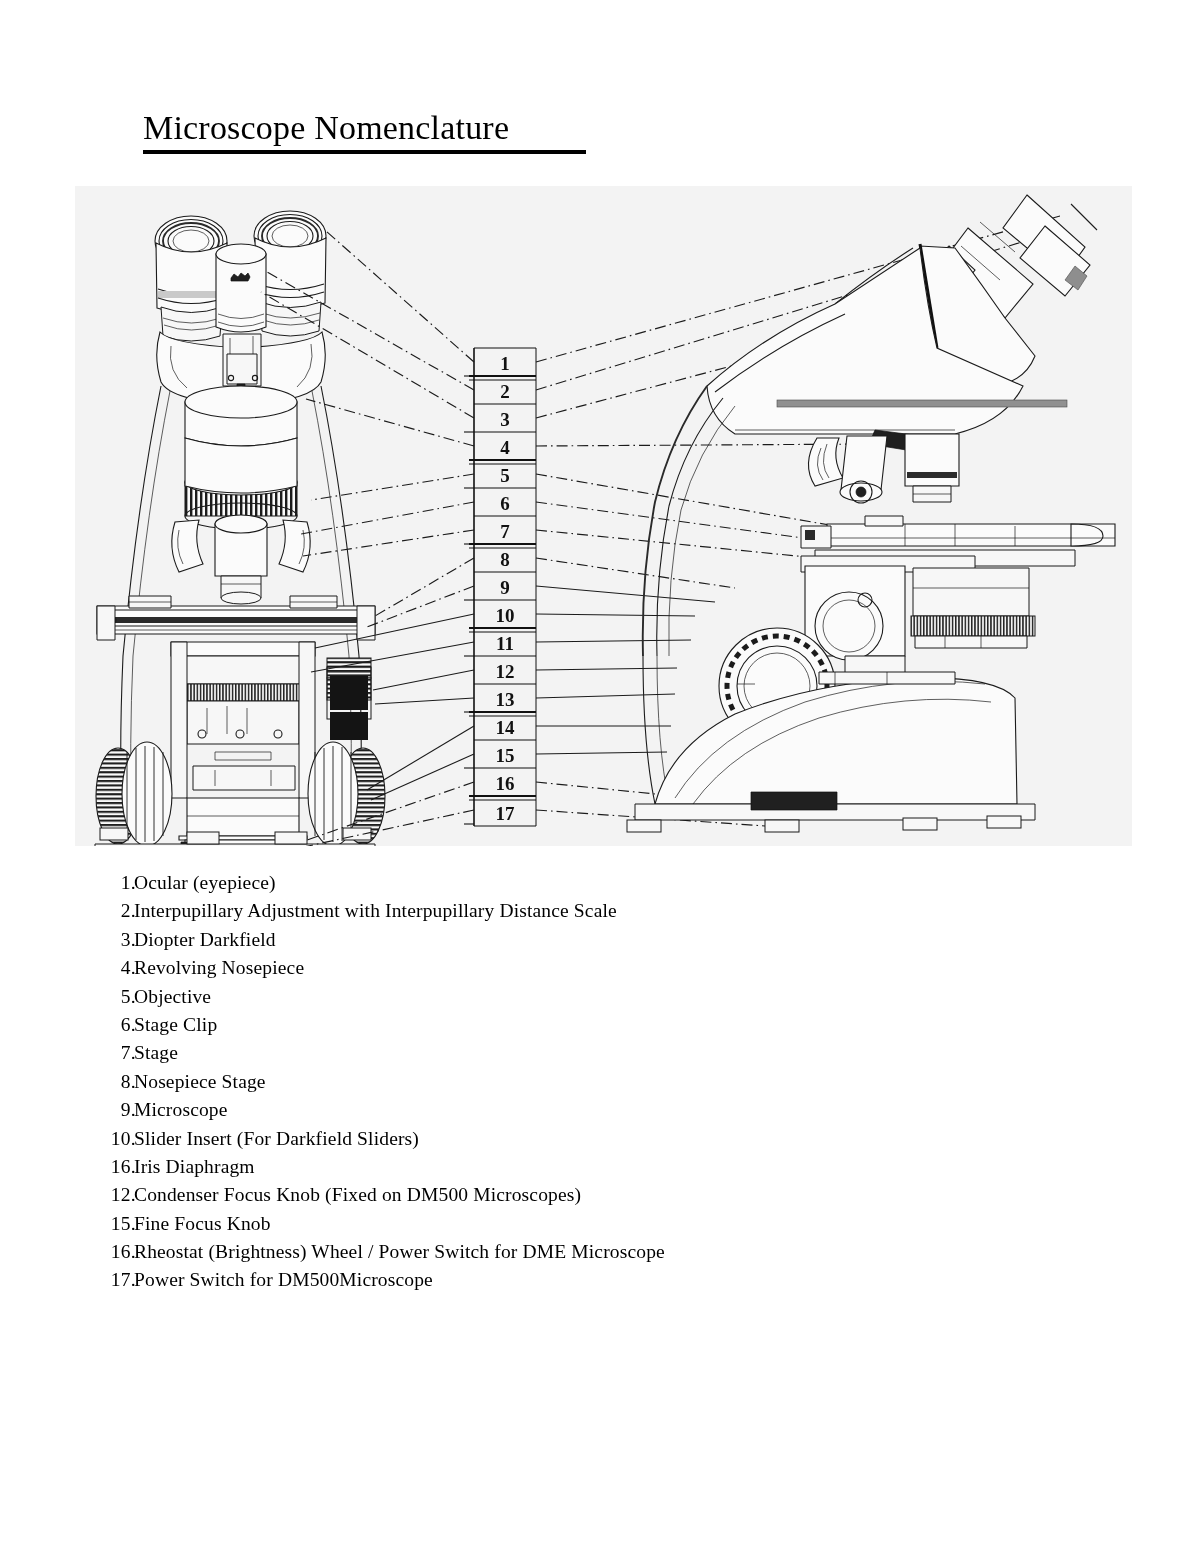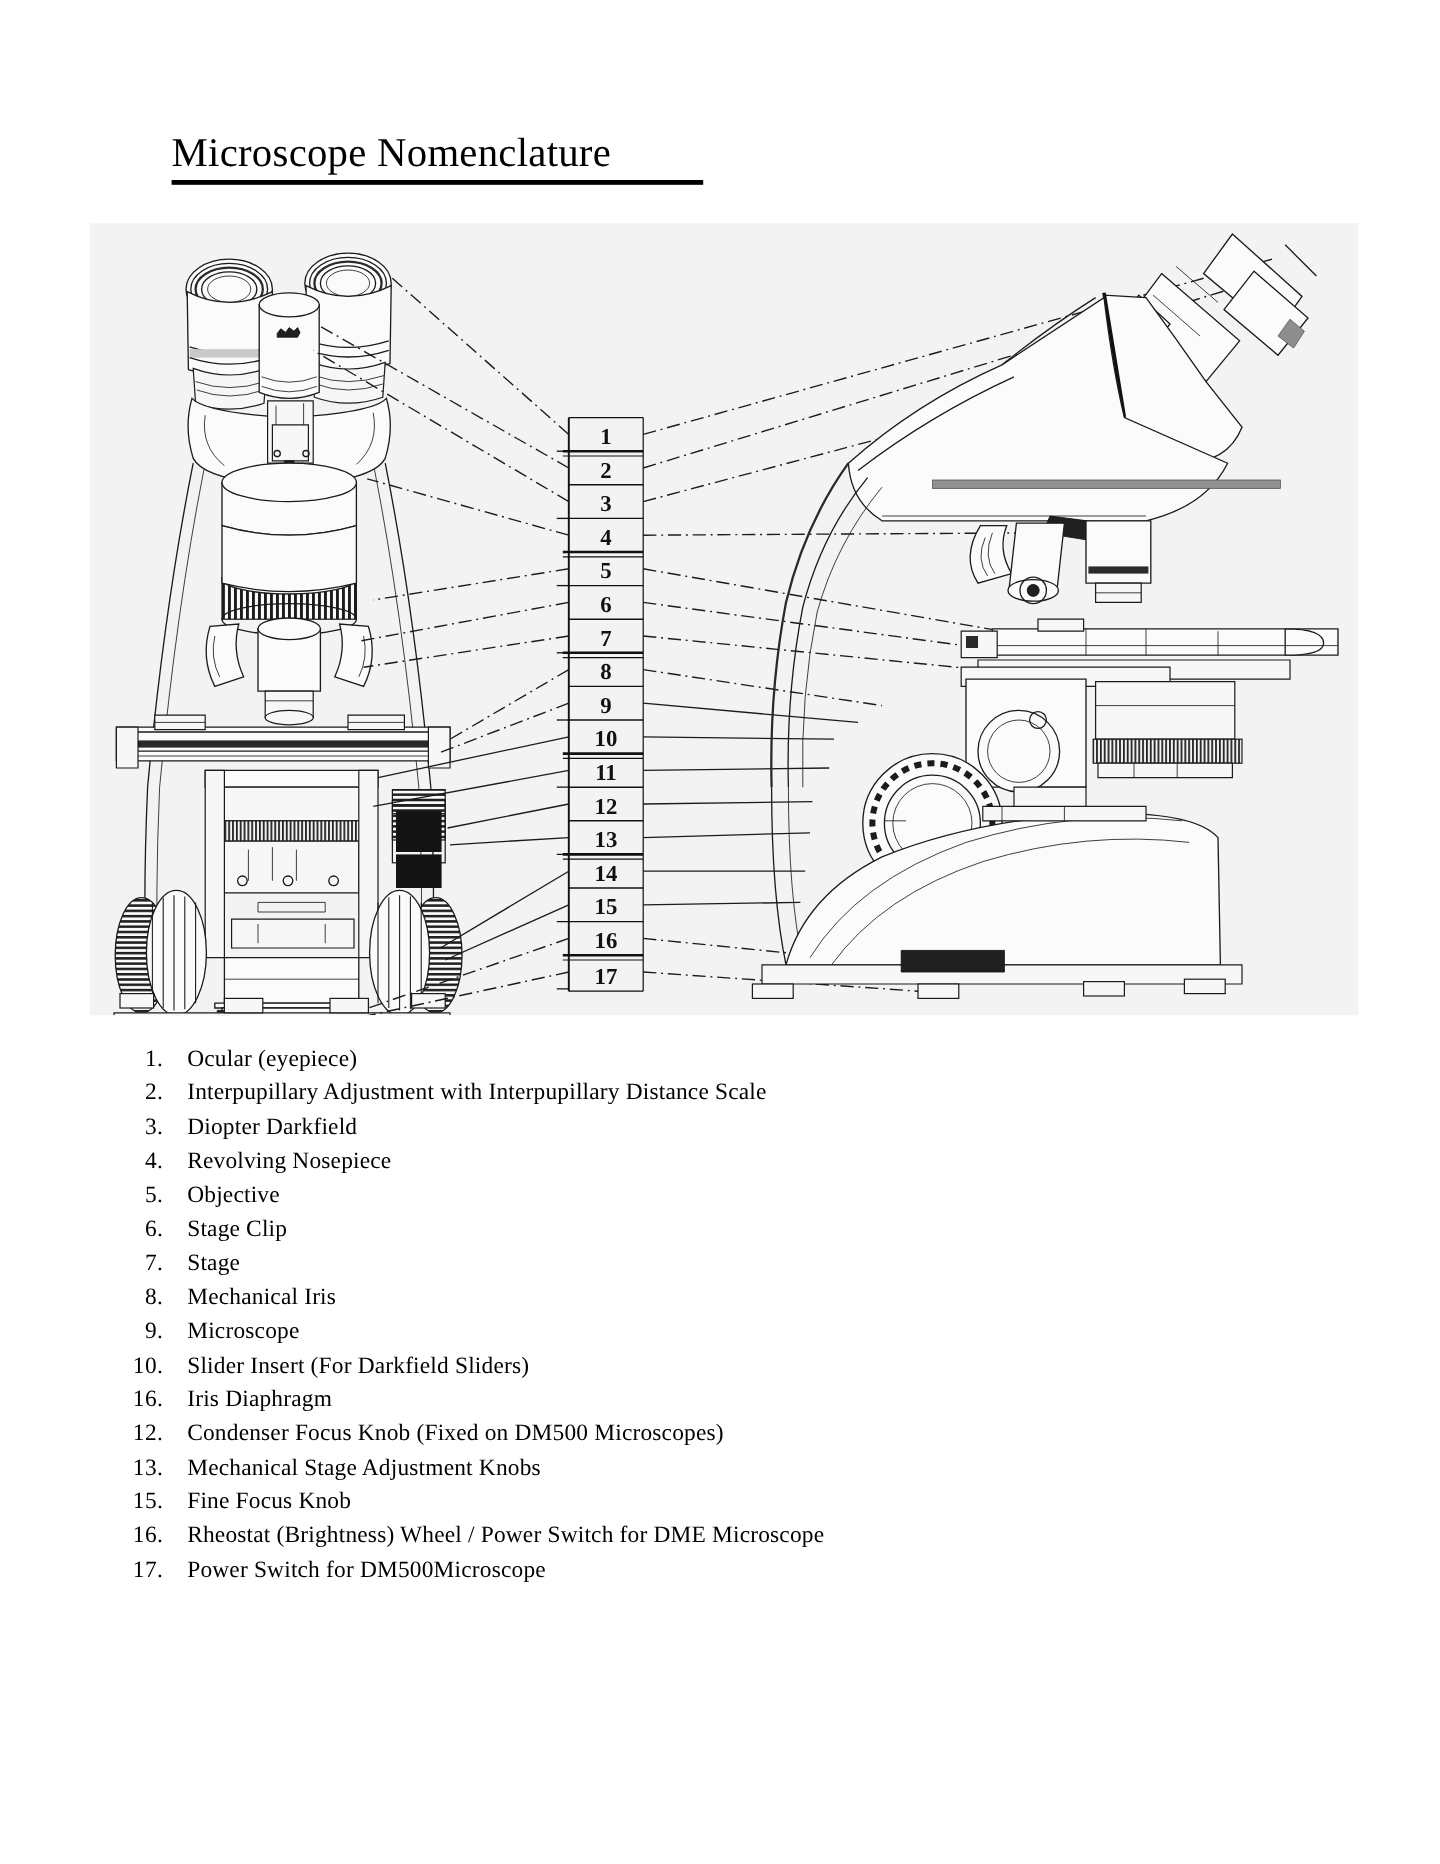--- a/index.html
+++ b/index.html
@@ -64,21 +64,21 @@
   }
   .list-num {
     position: absolute;
     left: 0px;
     width: 36px;
     text-align: right;
     letter-spacing: 0.3px;
   }
   .list-text {
     position: absolute;
-    left: 56px;
+    left: 34px;
     letter-spacing: 0.15px;
   }
 </style>
 </head>
 <body>
 
 <div id="doc-title">Microscope Nomenclature</div>
 <div id="doc-title-underline"></div>
 
 <div id="figure-block">
@@ -519,43 +519,39 @@
     <li class="list-row">
       <span class="list-num">6.</span>
       <span class="list-text">Stage Clip</span>
     </li>
     <li class="list-row">
       <span class="list-num">7.</span>
       <span class="list-text">Stage</span>
     </li>
     <li class="list-row">
       <span class="list-num">8.</span>
-      <span class="list-text">Mechanical Iris</span>
+      <span class="list-text">Nosepiece Stage</span>
     </li>
     <li class="list-row">
       <span class="list-num">9.</span>
       <span class="list-text">Microscope</span>
     </li>
     <li class="list-row">
       <span class="list-num">10.</span>
       <span class="list-text">Slider Insert (For Darkfield Sliders)</span>
     </li>
     <li class="list-row">
       <span class="list-num">16.</span>
       <span class="list-text">Iris Diaphragm</span>
     </li>
     <li class="list-row">
       <span class="list-num">12.</span>
       <span class="list-text">Condenser Focus Knob (Fixed on DM500 Microscopes)</span>
     </li>
     <li class="list-row">
-      <span class="list-num">13.</span>
-      <span class="list-text">Mechanical Stage Adjustment Knobs</span>
-    </li>
-    <li class="list-row">
       <span class="list-num">15.</span>
       <span class="list-text">Fine Focus Knob</span>
     </li>
     <li class="list-row">
       <span class="list-num">16.</span>
       <span class="list-text">Rheostat (Brightness) Wheel / Power Switch for DME Microscope</span>
     </li>
     <li class="list-row">
       <span class="list-num">17.</span>
       <span class="list-text">Power Switch for DM500Microscope</span>

